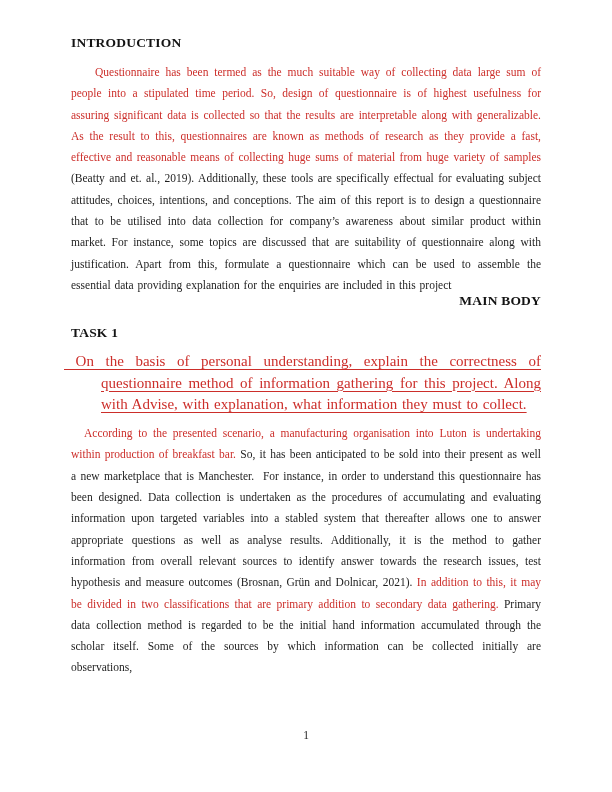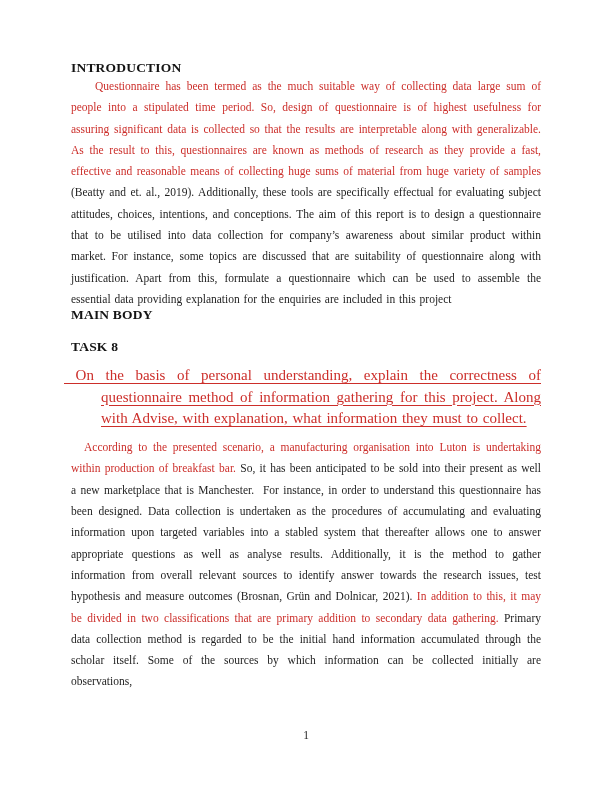--- a/index.html
+++ b/index.html
@@ -6,43 +6,43 @@
     margin: 0;
     padding: 0;
     background: #ffffff;
   }
   .page {
     position: relative;
     width: 612px;
     height: 792px;
     background: #ffffff;
     box-sizing: border-box;
-    padding: 60px 71px 0 71px;
+    padding: 35px 71px 0 71px;
     overflow: hidden;
     font-family: "Liberation Serif", "DejaVu Serif", serif;
     color: #1e1e1e;
   }
   .doc-heading {
     font-size: 13.5px;
     line-height: 16px;
     font-weight: bold;
     letter-spacing: 0.2px;
     color: #141414;
     margin: 0;
   }
-  .heading-mainbody { margin-top: -3px; }
+  .heading-mainbody { margin-top: -3px; text-align: right; }
   .heading-task     { margin-top: 16px; }
   .doc-para {
     font-size: 11.5px;
     line-height: 21.3px;
     text-align: justify;
     margin: 0;
     word-spacing: 1px;
   }
-  .intro-para  { text-indent: 24px; }
+  .intro-para  { margin-top: 11px; text-indent: 24px; }
   .task1-para  { margin-top: 8px;    text-indent: 13px; }
   .question-para {
     font-size: 15px;
     line-height: 21.3px;
     text-align: justify;
     word-spacing: 1px;
     margin: 10px 0 0 0;
     padding-left: 30px;
     text-indent: -37px;
   }
@@ -68,21 +68,21 @@
 <body>
 
 <div class="page">
 
   <h1 class="doc-heading">INTRODUCTION</h1>
 
   <p class="doc-para intro-para"><span class="txt-red">Questionnaire has been termed as the much suitable way of collecting data large sum of people into a stipulated time period. So, design of questionnaire is of highest usefulness for assuring significant data is collected so that the results are interpretable along with generalizable. As the result to this, questionnaires are known as methods of research as they provide a fast, effective and reasonable means of collecting huge sums of material from huge variety of samples </span><span class="txt-blk">(Beatty and et. al., 2019). Additionally, these tools are specifically effectual for evaluating subject attitudes, choices, intentions, and conceptions. The aim of this report is to design a questionnaire that to be utilised into data collection for company’s awareness about similar product within market. For instance, some topics are discussed that are suitability of questionnaire along with justification. Apart from this, formulate a questionnaire which can be used to assemble the essential data providing explanation for the enquiries are included in this project</span></p>
 
   <h1 class="doc-heading heading-mainbody">MAIN BODY</h1>
 
-  <h1 class="doc-heading heading-task">TASK 8</h1>
+  <h1 class="doc-heading heading-task">TASK 1</h1>
 
   <p class="question-para"><span class="txt-red">&nbsp;On the basis of personal understanding, explain the correctness of questionnaire method of information gathering for this project. Along with Advise, with explanation, what information they must to collect. </span></p>
 
   <p class="doc-para task1-para"><span class="txt-red">According to the presented scenario, a manufacturing organisation into Luton is undertaking within production of breakfast bar. </span><span class="txt-blk">So, it has been anticipated to be sold into their present as well a new marketplace that is Manchester.&nbsp; For instance, in order to understand this questionnaire has been designed. Data collection is undertaken as the procedures of accumulating and evaluating information upon targeted variables into a stabled system that thereafter allows one to answer appropriate questions as well as analyse results. Additionally, it is the method to gather information from overall relevant sources to identify answer towards the research issues, test hypothesis and measure outcomes (Brosnan, Grün and Dolnicar, 2021). </span><span class="txt-red">In addition to this, it may be divided in two classifications that are primary addition to secondary data gathering. </span><span class="txt-blk">Primary data collection method is regarded to be the initial hand information accumulated through the scholar itself. Some of the sources by which information can be collected initially are observations,</span></p>
 
   <div class="page-number">1</div>
 
 </div>
 
 </body></html>

